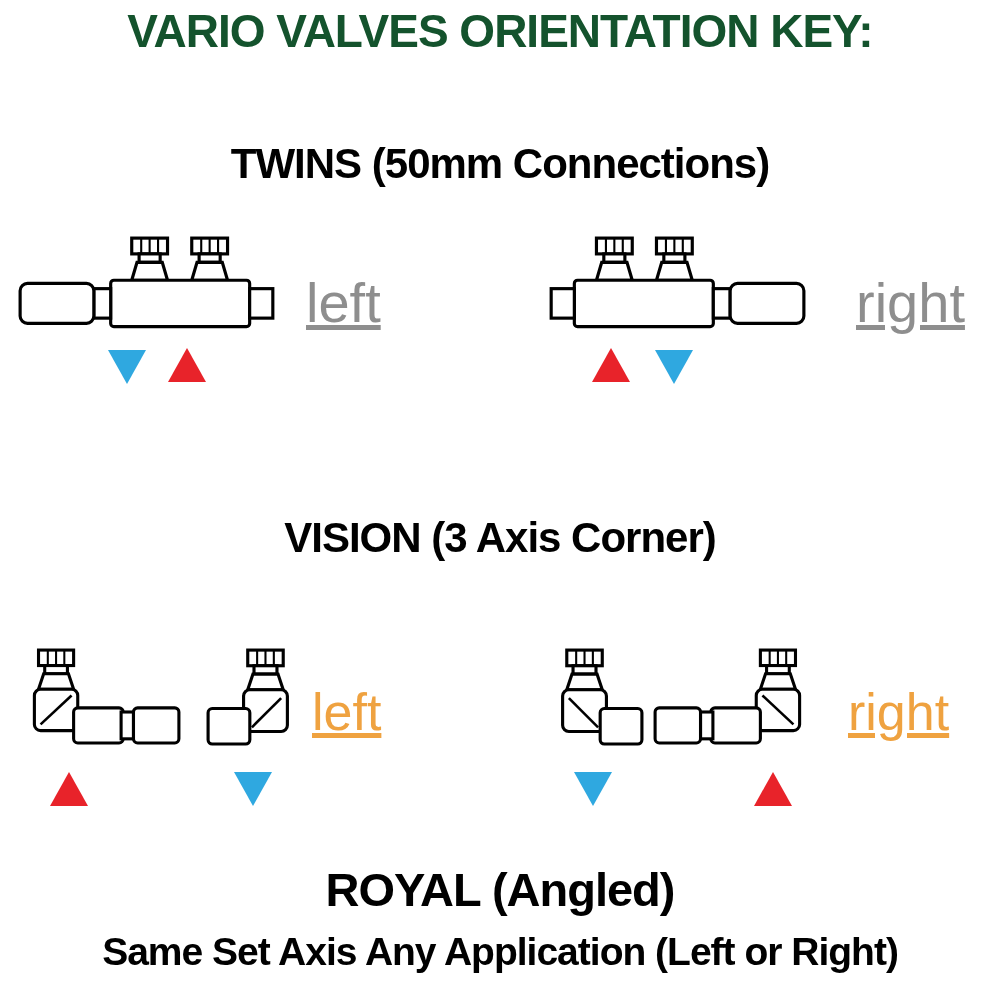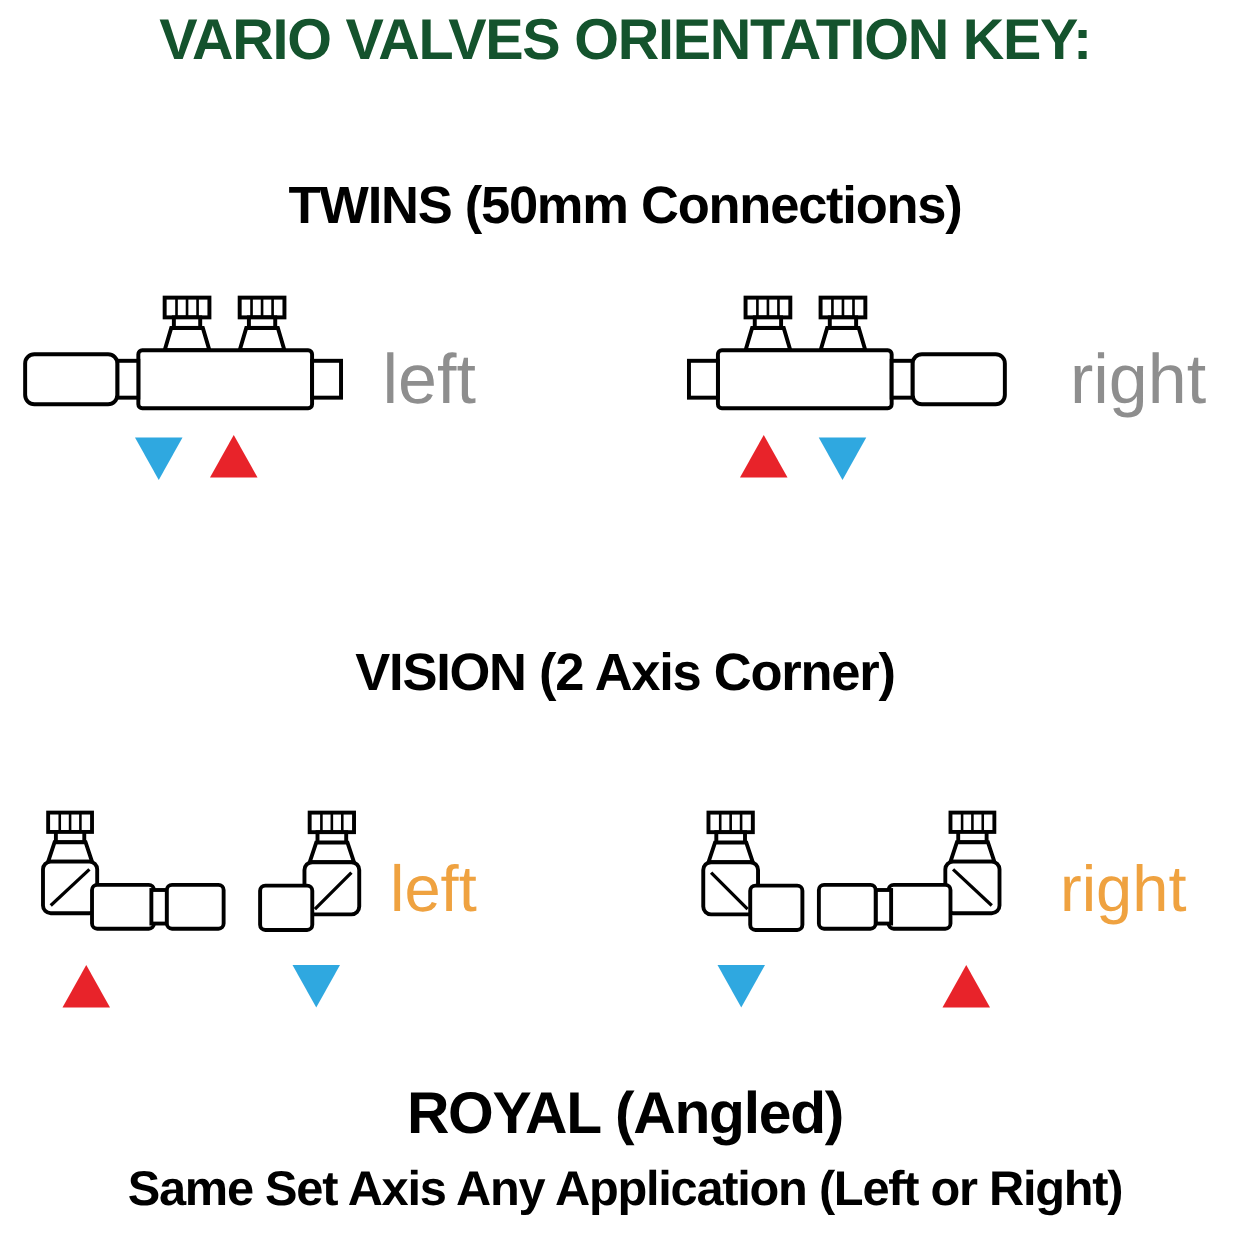--- a/index.html
+++ b/index.html
@@ -22,21 +22,21 @@
   }
   .twins-heading{top:100px;font-size:42px;margin-top:40px;}
   .vision-heading{top:514px;font-size:42px;}
   .royal-heading{top:862px;font-size:47px;text-align:center;}
   .royal-sub{
     position:absolute;top:930px;left:0;right:0;text-align:center;
     font-weight:700;font-size:39px;color:#000;letter-spacing:-1px;white-space:nowrap;
   }
   .valve{position:absolute;}
   .tri{position:absolute;width:42px;height:38px;}
-  .side-label{position:absolute;white-space:nowrap;}
+  .side-label{position:absolute;white-space:nowrap;text-decoration:underline;}
   .twins-label{font-size:56px;color:#8e8e8e;font-weight:400;}
   .vision-label{font-size:52px;color:#efa240;font-weight:400;}
 
   
   .t-left-valve{left:18px;top:236px;width:258px;}
   .t-left-tri-blue{left:106px;top:348px;}
   .t-left-tri-red{left:166px;top:346px;}
   .t-left-label{left:306px;top:270px;}
   .t-right-valve{left:548px;top:236px;width:258px;}
   .t-right-tri-red{left:590px;top:346px;}
@@ -134,21 +134,21 @@
     <use href="#twin-valve" transform="translate(245,0) scale(-1,1)"></use>
   </svg>
   <svg class="tri t-right-tri-red" viewBox="0 0 42 38">
     <use href="#tri-up" fill="#e8232a"></use>
   </svg>
   <svg class="tri t-right-tri-blue" viewBox="0 0 42 38">
     <use href="#tri-down" fill="#2fa8e0"></use>
   </svg>
   <span class="side-label twins-label t-right-label">right</span>
 
-  <div class="heading vision-heading">VISION (2 Axis Corner)</div>
+  <div class="heading vision-heading">VISION (3 Axis Corner)</div>
 
   <svg class="valve v-left-valve1" viewBox="0 0 155 96">
     <use href="#corner-long"></use>
   </svg>
   <svg class="valve v-left-valve2" viewBox="0 0 92 96">
     <use href="#corner-short"></use>
   </svg>
   <svg class="tri v-left-tri-red" viewBox="0 0 42 38">
     <use href="#tri-up" fill="#e8232a"></use>
   </svg>

